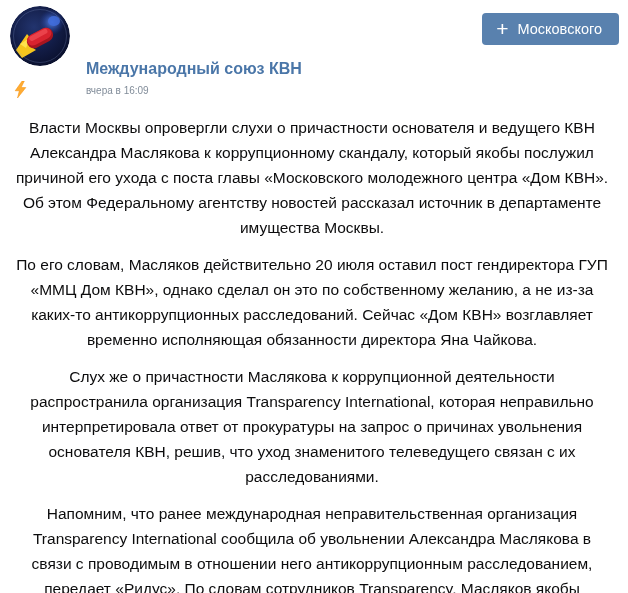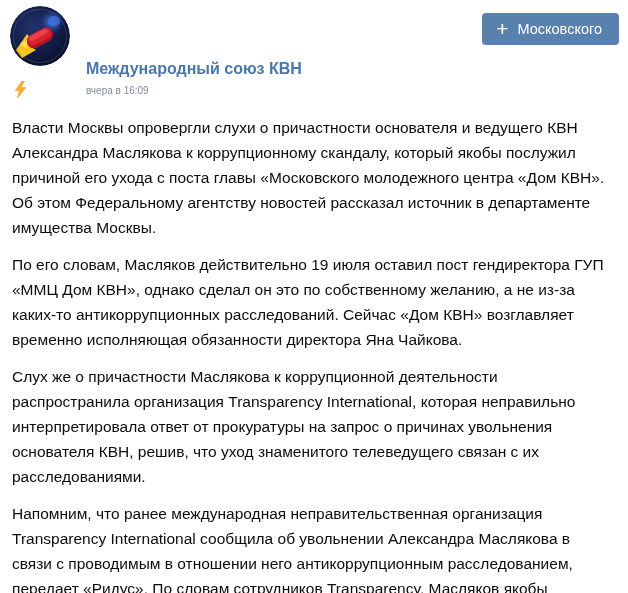--- a/index.html
+++ b/index.html
@@ -91,20 +91,21 @@
   }
   .bolt {
     display: inline-block;
     width: 17px;
     height: 17px;
     vertical-align: -2px;
     margin-right: 3px;
   }
   .body-text p.para {
     margin: 0 0 12px 0;
+    text-align: center;
   }
 </style>
 </head>
 <body>
 
 <div class="post">
 
   <div class="header">
 
     <div class="avatar">
@@ -146,19 +147,19 @@
 
   </div>
 
   <div class="body-text">
 
     <p class="headline"><svg class="bolt" viewBox="0 0 16 16">
           <polygon points="9.5,0 3,9.2 6.9,9.2 5.2,16 13,6.2 8.6,6.2 11.6,0" fill="#ffac33" stroke="#f4900c" stroke-width="0.5"></polygon>
         </svg></p>
 
     <p class="para">Власти Москвы опровергли слухи о причастности основателя и ведущего КВН Александра Маслякова к коррупционному скандалу, который якобы послужил причиной его ухода с поста главы «Московского молодежного центра «Дом КВН». Об этом Федеральному агентству новостей рассказал источник в департаменте имущества Москвы.</p>
-    <p class="para">По его словам, Масляков действительно 19 июля оставил пост гендиректора ГУП «ММЦ Дом КВН», однако сделал он это по собственному желанию, а не из-за каких-то антикоррупционных расследований. Сейчас «Дом КВН» возглавляет временно исполняющая обязанности директора Яна Чайкова.</p>
+    <p class="para">По его словам, Масляков действительно 20 июля оставил пост гендиректора ГУП «ММЦ Дом КВН», однако сделал он это по собственному желанию, а не из-за каких-то антикоррупционных расследований. Сейчас «Дом КВН» возглавляет временно исполняющая обязанности директора Яна Чайкова.</p>
     <p class="para">Слух же о причастности Маслякова к коррупционной деятельности распространила организация Transparency International, которая неправильно интерпретировала ответ от прокуратуры на запрос о причинах увольнения основателя КВН, решив, что уход знаменитого телеведущего связан с их расследованиями.</p>
     <p class="para">Напомним, что ранее международная неправительственная организация Transparency International сообщила об увольнении Александра Маслякова в связи с проводимым в отношении него антикоррупционным расследованием, передает «Ридус». По словам сотрудников Transparency, Масляков якобы нарушал российское законодательство, совмещая работу в ГУП и бизнес-деятельность.</p>
 
   </div>
 
 </div>
 
 </body></html>

